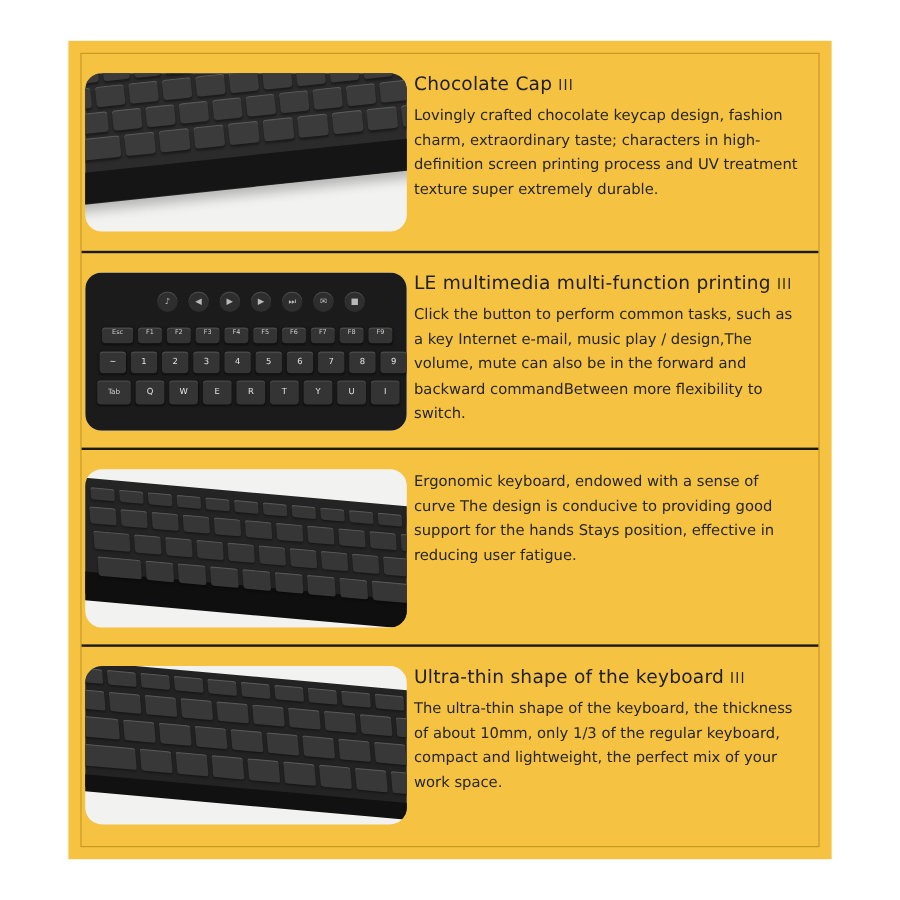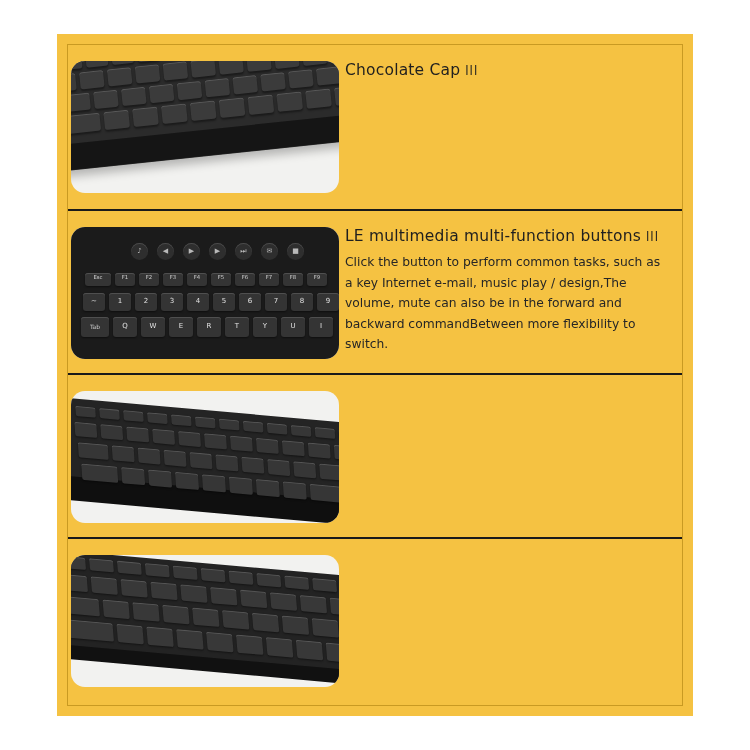--- a/index.html
+++ b/index.html
@@ -301,20 +301,21 @@
               <i style="left:139px;top:63px; width:25px; height:18px;"></i>
               <i style="left:168px;top:63px; width:25px; height:18px;"></i>
               <i style="left:197px;top:63px; width:25px; height:18px;"></i>
               <i style="left:226px;top:63px; width:25px; height:18px;"></i>
               <i style="left:255px;top:63px; width:25px; height:18px;"></i>
               <i style="left:284px;top:63px; width:42px; height:18px;"></i>
             </div>
           </div>
           <div class="text">
             <h3 class="ftitle"><span>Chocolate Cap</span><span class="mark">lll</span></h3>
+            <p class="fbody">Lovingly crafted chocolate keycap design, fashion charm, extraordinary taste; characters in high-definition screen printing process and UV treatment texture super extremely durable.</p>
           </div>
         </div>
 
         <div class="feature">
           <div class="photo">
             <div class="f2-wrap">
               <div class="f2-round" style="left:60px;">
                   <span>♪</span>
                 </div>
               <div class="f2-round" style="left:86px;">
@@ -363,21 +364,21 @@
               <div class="f2-key big" style="left:70px; top:90px; width:24px; height:20px; padding-top:6px;">W</div>
               <div class="f2-key big" style="left:98px; top:90px; width:24px; height:20px; padding-top:6px;">E</div>
               <div class="f2-key big" style="left:126px;top:90px; width:24px; height:20px; padding-top:6px;">R</div>
               <div class="f2-key big" style="left:154px;top:90px; width:24px; height:20px; padding-top:6px;">T</div>
               <div class="f2-key big" style="left:182px;top:90px; width:24px; height:20px; padding-top:6px;">Y</div>
               <div class="f2-key big" style="left:210px;top:90px; width:24px; height:20px; padding-top:6px;">U</div>
               <div class="f2-key big" style="left:238px;top:90px; width:24px; height:20px; padding-top:6px;">I</div>
             </div>
           </div>
           <div class="text">
-            <h3 class="ftitle"><span>LE multimedia multi-function buttons</span><span class="mark">lll</span></h3>
+            <h3 class="ftitle"><span>LE multimedia multi-function printing</span><span class="mark">lll</span></h3>
             <p class="fbody" style="max-width:372px;">Click the button to perform common tasks, such as a key Internet e-mail, music play / design,The volume, mute can also be in the forward and backward commandBetween more flexibility to switch.</p>
           </div>
         </div>
 
         <div class="feature">
           <div class="photo">
             <div class="kb f3-top"></div>
             <div class="kb f3-front"></div>
             <div class="kb f3-keys">
               <i style="left:10px; top:4px;  width:20px; height:10px;"></i>
@@ -421,20 +422,21 @@
               <i style="left:79px; top:61px; width:23px; height:16px;"></i>
               <i style="left:106px;top:61px; width:23px; height:16px;"></i>
               <i style="left:133px;top:61px; width:23px; height:16px;"></i>
               <i style="left:160px;top:61px; width:23px; height:16px;"></i>
               <i style="left:187px;top:61px; width:23px; height:16px;"></i>
               <i style="left:214px;top:61px; width:23px; height:16px;"></i>
               <i style="left:241px;top:61px; width:48px; height:16px;"></i>
             </div>
           </div>
           <div class="text">
+            <p class="fbody" style="max-width:330px;">Ergonomic keyboard, endowed with a sense of curve The design is conducive to providing good support for the hands Stays position, effective in reducing user fatigue.</p>
           </div>
         </div>
 
         <div class="feature">
           <div class="photo">
             <div class="kb f4-top"></div>
             <div class="kb f4-edge"></div>
             <div class="kb f4-keys">
               <i style="left:8px;  top:2px;  width:24px; height:12px;"></i>
               <i style="left:36px; top:2px;  width:24px; height:12px;"></i>
@@ -473,19 +475,21 @@
               <i style="left:88px; top:65px; width:26px; height:18px;"></i>
               <i style="left:118px;top:65px; width:26px; height:18px;"></i>
               <i style="left:148px;top:65px; width:26px; height:18px;"></i>
               <i style="left:178px;top:65px; width:26px; height:18px;"></i>
               <i style="left:208px;top:65px; width:26px; height:18px;"></i>
               <i style="left:238px;top:65px; width:26px; height:18px;"></i>
               <i style="left:268px;top:65px; width:48px; height:18px;"></i>
             </div>
           </div>
           <div class="text">
+            <h3 class="ftitle"><span>Ultra-thin shape of the keyboard</span><span class="mark">lll</span></h3>
+            <p class="fbody" style="max-width:350px;">The ultra-thin shape of the keyboard, the thickness of about 10mm, only 1/3 of the regular keyboard, compact and lightweight, the perfect mix of your work space.</p>
           </div>
         </div>
 
       </div>
     </div>
   </div>
 </div>
 
 </body></html>

